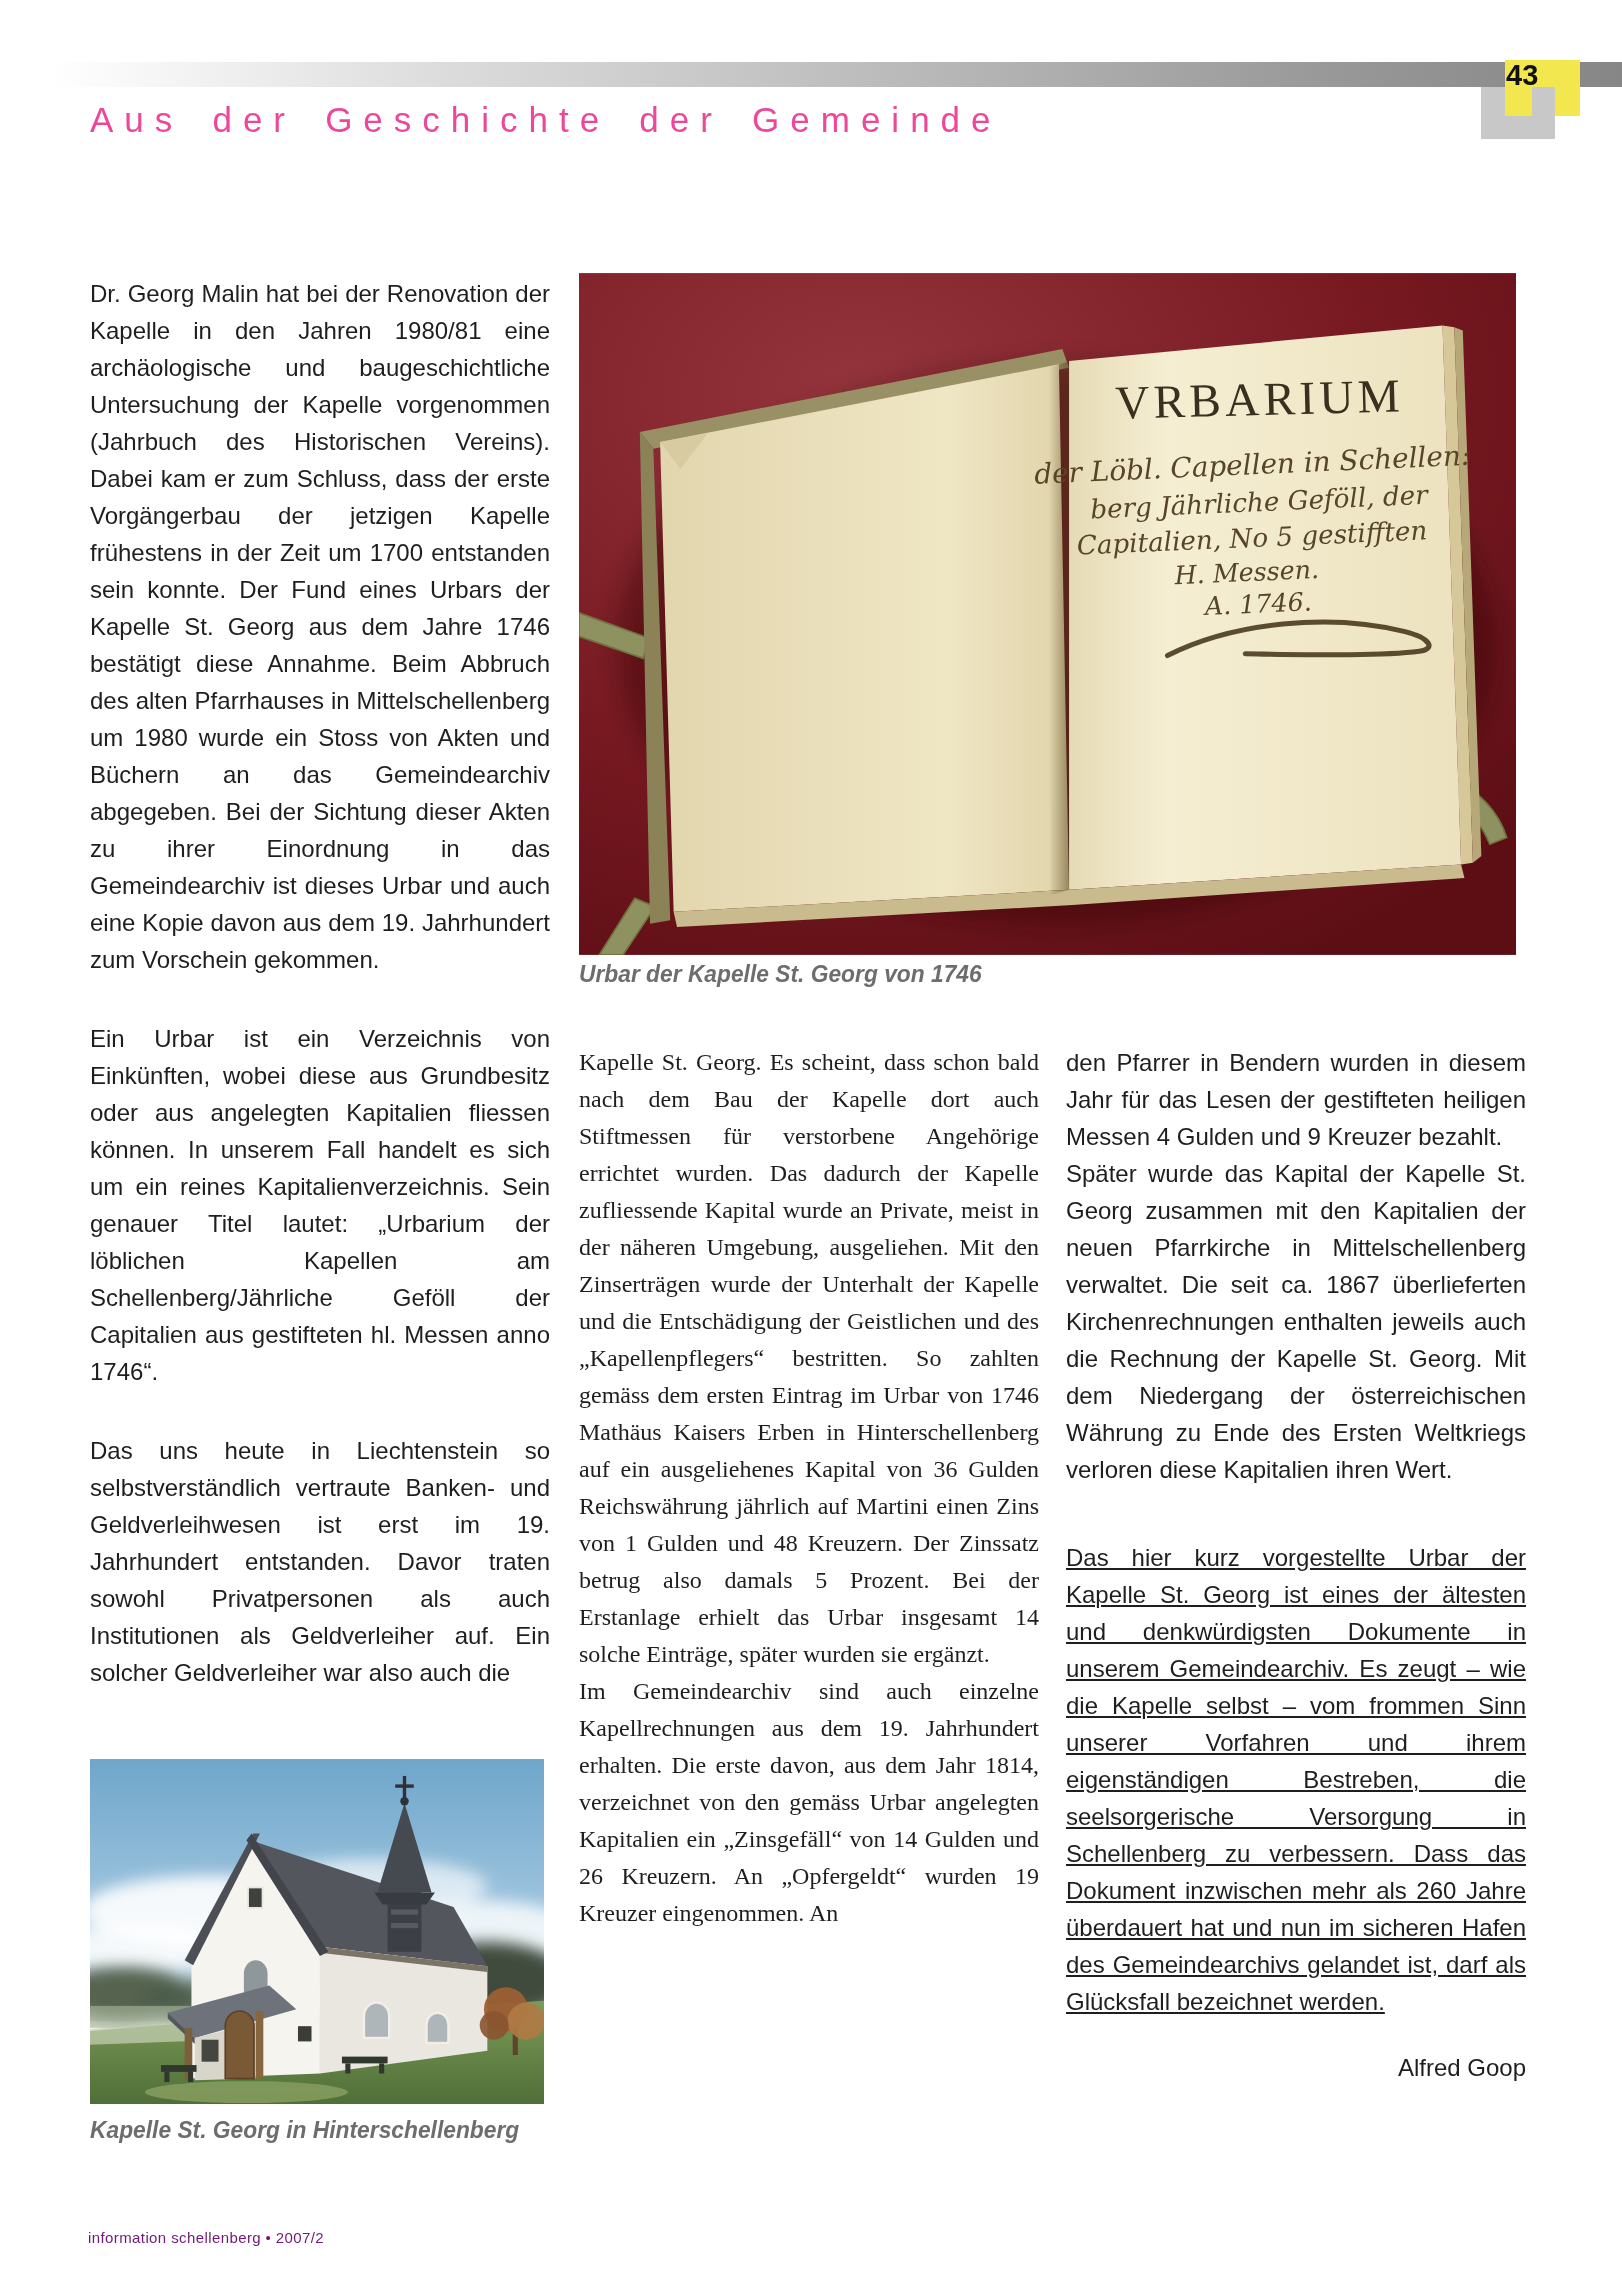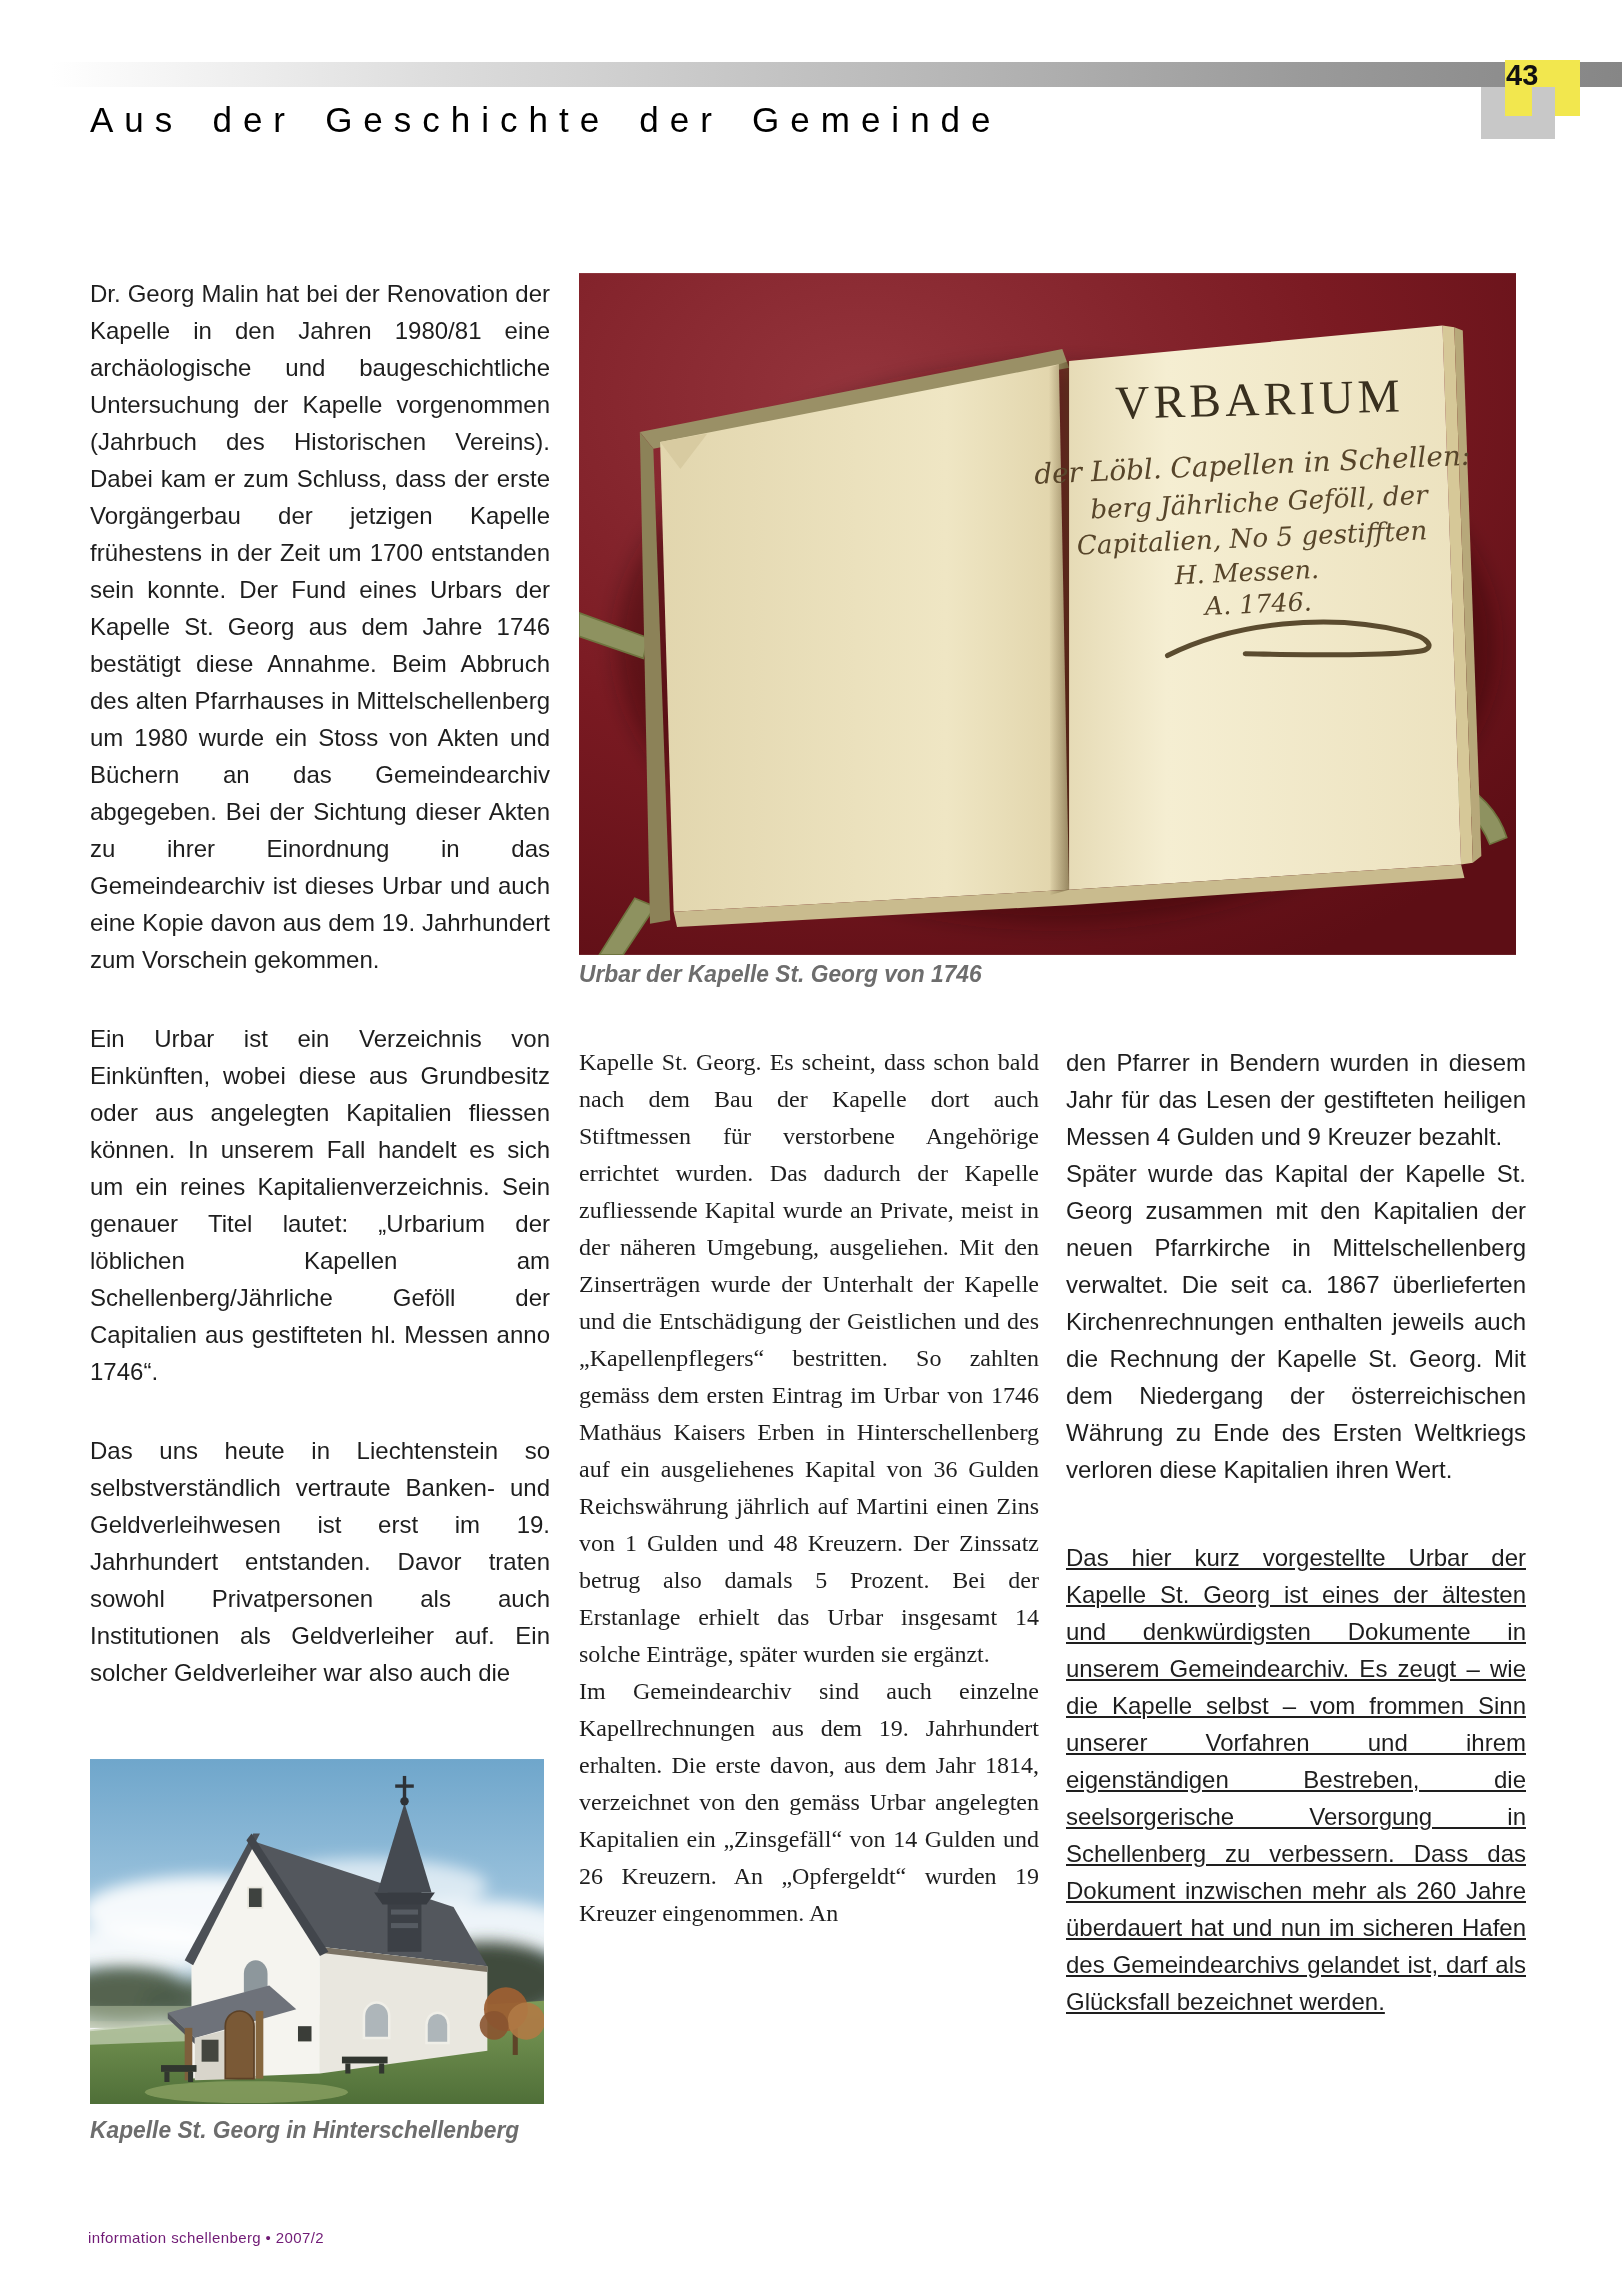--- a/index.html
+++ b/index.html
@@ -14,21 +14,21 @@
   }
   .pn-yellow{position:absolute;left:1505px;top:60px;width:75px;height:56px;background:#f2e74e;z-index:2;}
   .pn-gray{position:absolute;left:1481px;top:87px;width:74px;height:52px;background:#c8c8c8;z-index:3;}
   .pn-yellow-strip{position:absolute;left:1505px;top:87px;width:27px;height:29px;background:#f2e74e;z-index:4;}
   .pn{
     position:absolute;left:1506px;top:58px;width:51px;z-index:5;
     font-size:29px;font-weight:bold;color:#111;line-height:34px;
   }
   .section-title{
     position:absolute;left:90px;top:100px;margin:0;
-    font-size:35px;font-weight:400;color:#000000;
+    font-size:35px;font-weight:400;color:#ec4899;
     letter-spacing:11px;word-spacing:8.4px;white-space:nowrap;
   }
   
   .fig{position:absolute;}
   .fig svg{display:block;}
   .caption{
     position:absolute;font-weight:bold;font-style:italic;
     font-size:24.5px;color:#6d6d6d;transform:scaleX(.93);transform-origin:left top;
     white-space:nowrap;
   }
@@ -219,18 +219,19 @@
 
   <div class="col" style="left:579px;top:1044px;font-family:Liberation Serif, serif;">
     <p>Kapelle St. Georg. Es scheint, dass schon bald nach dem Bau der Kapelle dort auch Stiftmessen für verstorbene Angehörige errichtet wurden. Das dadurch der Kapelle zufliessende Kapital wurde an Private, meist in der näheren Umgebung, ausgeliehen. Mit den Zinserträgen wurde der Unterhalt der Kapelle und die Entschädigung der Geistlichen und des „Kapellenpflegers“ bestritten. So zahlten gemäss dem ersten Eintrag im Urbar von 1746 Mathäus Kaisers Erben in Hinterschellenberg auf ein ausgeliehenes Kapital von 36 Gulden Reichswährung jährlich auf Martini einen Zins von 1 Gulden und 48 Kreuzern. Der Zinssatz betrug also damals 5 Prozent. Bei der Erstanlage erhielt das Urbar insgesamt 14 solche Einträge, später wurden sie ergänzt.</p>
     <p>Im Gemeindearchiv sind auch einzelne Kapellrechnungen aus dem 19. Jahrhundert erhalten. Die erste davon, aus dem Jahr 1814, verzeichnet von den gemäss Urbar angelegten Kapitalien ein „Zinsgefäll“ von 14 Gulden und 26 Kreuzern. An „Opfergeldt“ wurden 19 Kreuzer eingenommen. An</p>
   </div>
 
   <div class="col" style="left:1066px;top:1044px;">
     <p>den Pfarrer in Bendern wurden in diesem Jahr für das Lesen der gestifteten heiligen Messen 4 Gulden und 9 Kreuzer bezahlt.</p>
     <p>Später wurde das Kapital der Kapelle St. Georg zusammen mit den Kapitalien der neuen Pfarrkirche in Mittelschellenberg verwaltet. Die seit ca. 1867 überlieferten Kirchenrechnungen enthalten jeweils auch die Rechnung der Kapelle St. Georg. Mit dem Niedergang der österreichischen Währung zu Ende des Ersten Weltkriegs verloren diese Kapitalien ihren Wert.</p>
     <p class="gap-big">Das hier kurz vorgestellte Urbar der Kapelle St. Georg ist eines der ältesten und denkwürdigsten Dokumente in unserem Gemeindearchiv. Es zeugt – wie die Kapelle selbst – vom frommen Sinn unserer Vorfahren und ihrem eigenständigen Bestreben, die seelsorgerische Versorgung in Schellenberg zu verbessern. Dass das Dokument inzwischen mehr als 260 Jahre überdauert hat und nun im sicheren Hafen des Gemeindearchivs gelandet ist, darf als Glücksfall bezeichnet werden.</p>
+    <div class="byline">Alfred Goop</div>
   </div>
 
   <div class="footer">information schellenberg  •  2007/2</div>
 
 </div>
 
 
 </body></html>

